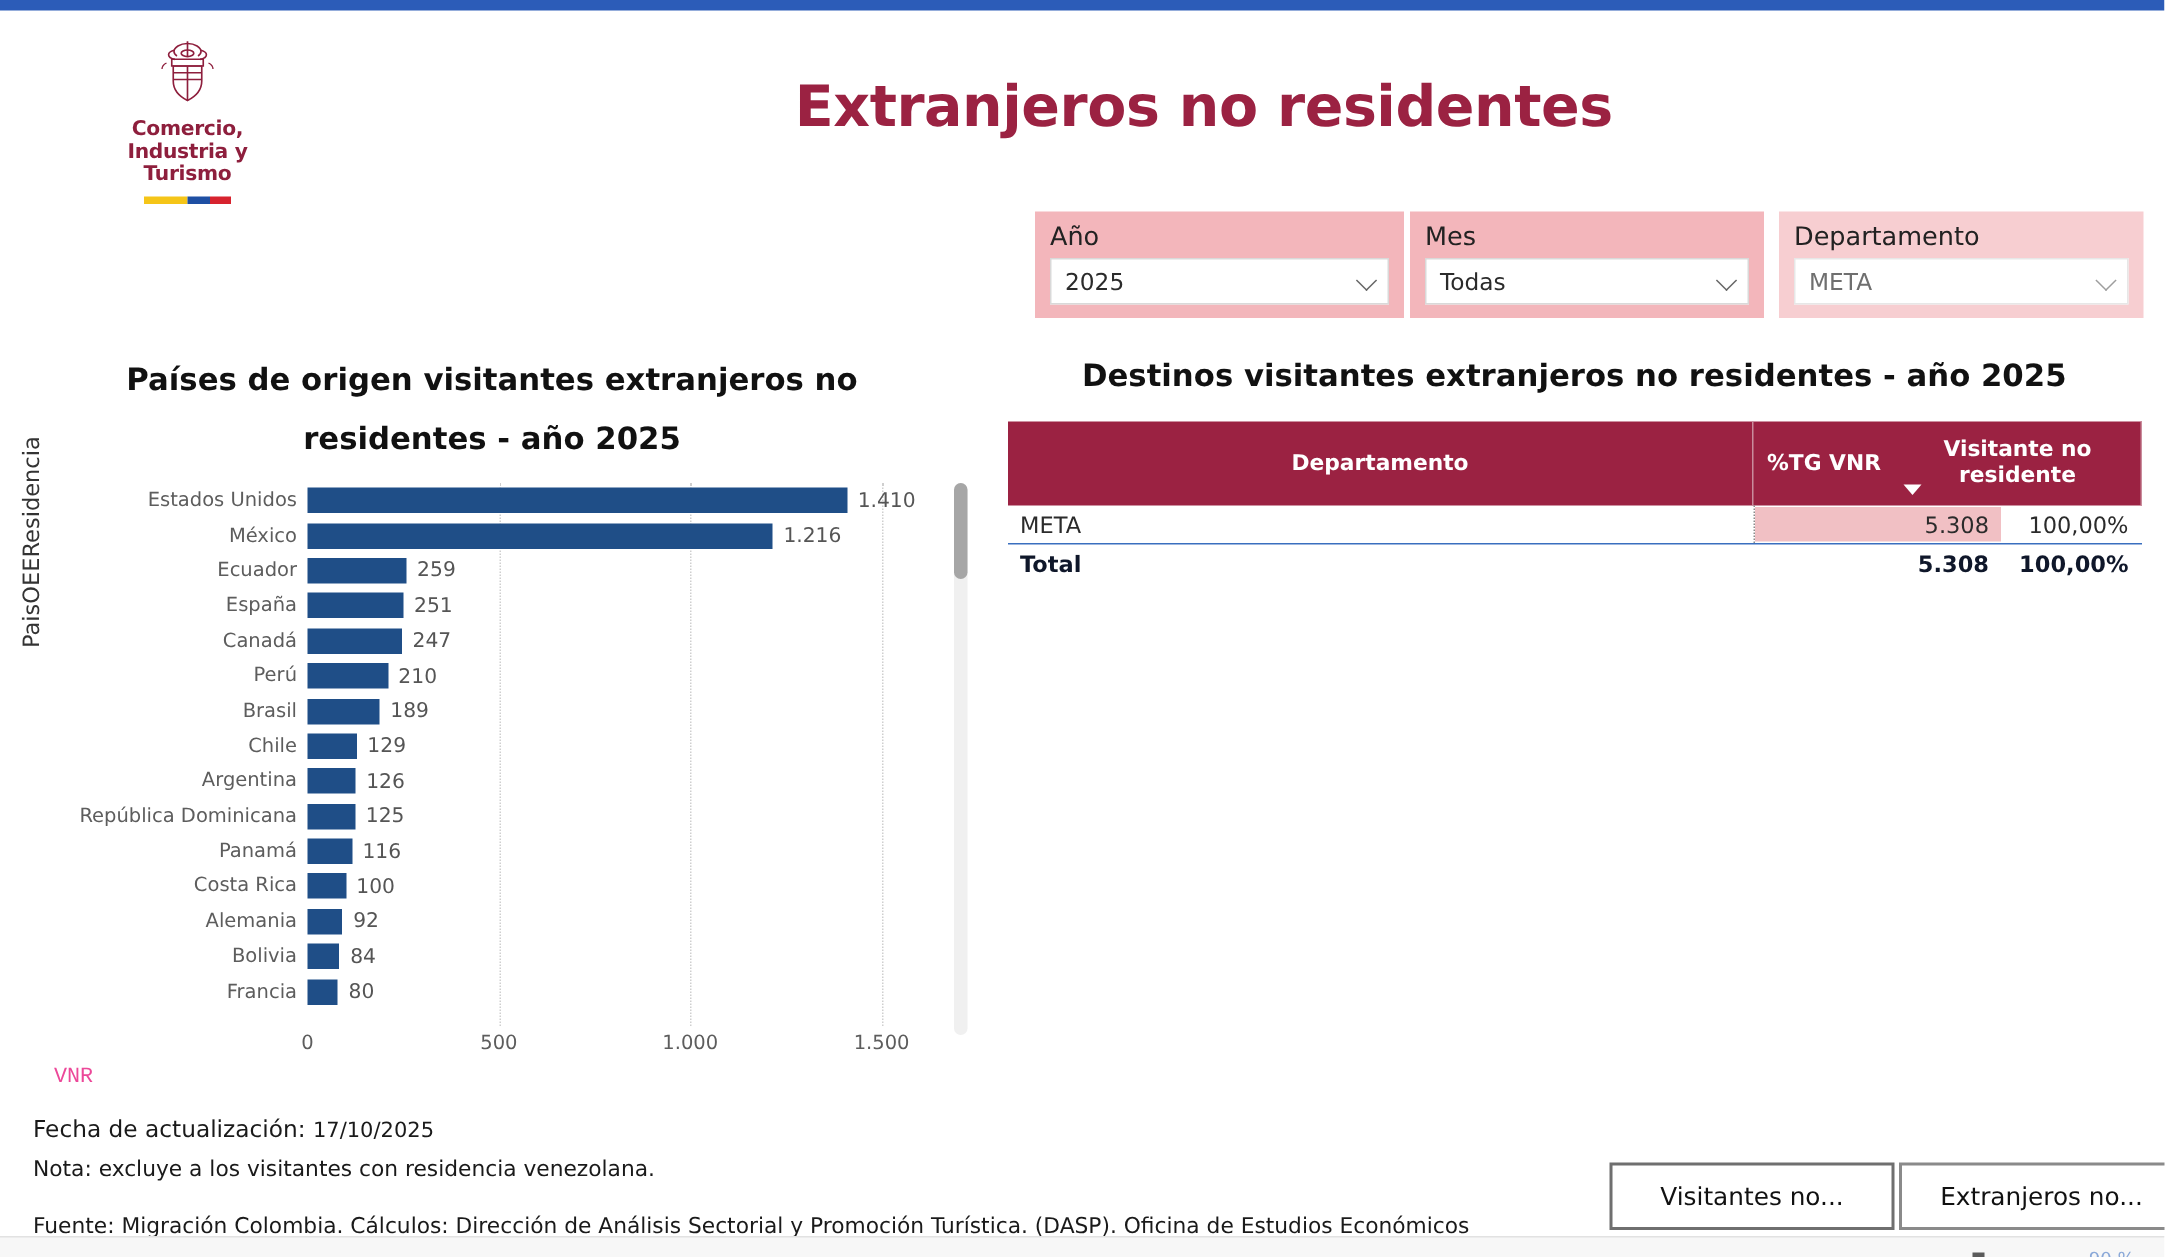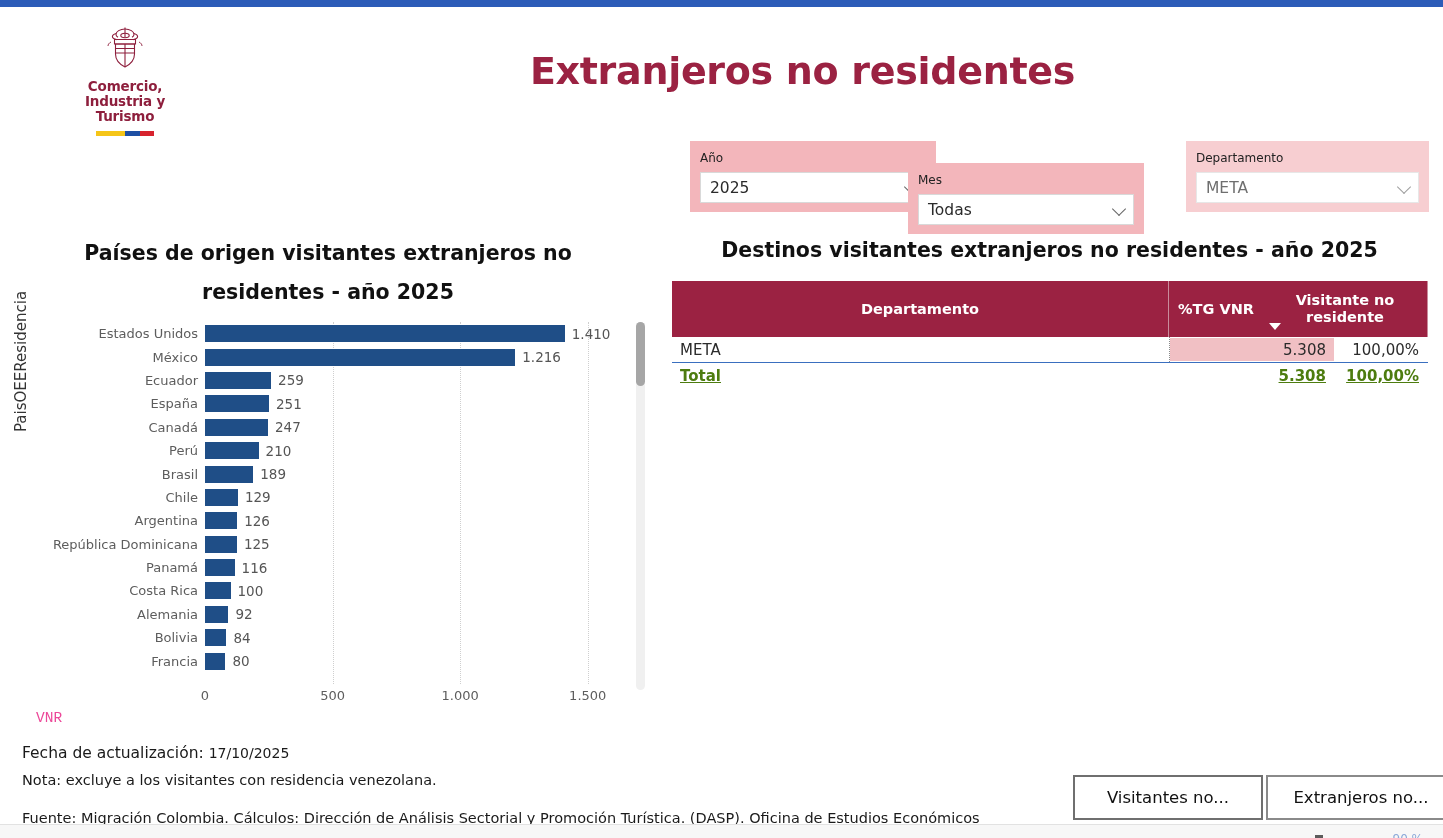--- a/index.html
+++ b/index.html
@@ -37,24 +37,24 @@
     color:#9b2242; font-size:38px; font-weight:bold; letter-spacing:-0.3px;
     font-family:"DejaVu Sans", sans-serif;
   }
 
   
   .slicer {
     position:absolute; top:141px; height:71px;
     background:#f3b6bb; padding:6px 10px 0 10px;
   }
   .slicer.s1 { left:690px; width:246px; }
-  .slicer.s2 { left:908px; width:236px;margin-top:22px; }
+  .slicer.s2 { left:940px; width:236px; }
   .slicer.s3 { left:1186px; width:243px; background:#f7ced1; }
   .slicer-label {
-    font-size:12px; color:#222; line-height:22px; margin-bottom:3px;
+    font-size:17px; color:#222; line-height:22px; margin-bottom:3px;
     font-family:"DejaVu Sans", sans-serif;
   }
   .slicer-box {
     height:31px; background:#fff; border:1px solid #d9d9d9;
     display:flex; align-items:center; justify-content:space-between;
     padding:0 8px 0 9px;
   }
   .slicer.s3 .slicer-box { border-color:#e7e7e7; }
   .slicer-value { font-size:15.5px; color:#2b2b2b; }
   .slicer.s3 .slicer-value { color:#6f6f6f; }
@@ -154,21 +154,21 @@
     position:relative; height:100%; display:flex; align-items:center;
     justify-content:flex-end; border-left:1px dotted #8a8a8a;
   }
   .td.c2 .hl {
     position:absolute; left:0; top:1px; bottom:1px; right:0;
     background:#f1c0c4;
   }
   .td.c2 span.v { position:relative; z-index:2; }
   .td.c3 { width:94px; text-align:right; padding-right:9px; }
   .tbl-total { display:flex; height:26px; align-items:center; }
-  .tbl-total .td { font-weight:bold; color:#4d7c0f;text-decoration:underline; }
+  .tbl-total .td { font-weight:bold; color:#0f172a; }
   .tbl-total .td.c2 { border-left:none; }
 
   
   .footer { position:absolute; left:22px; top:744px; width:1050px; }
   .f-line1 { font-size:15.5px; color:#1a1a1a; font-family:"DejaVu Sans", sans-serif; }
   .f-line1 b { font-weight:normal; }
   .f-date { font-size:14px; color:#1a1a1a; }
   .f-line2 {
     font-size:14.5px; color:#1a1a1a; margin-top:9px; line-height:19px;
     font-family:"DejaVu Sans", sans-serif;

